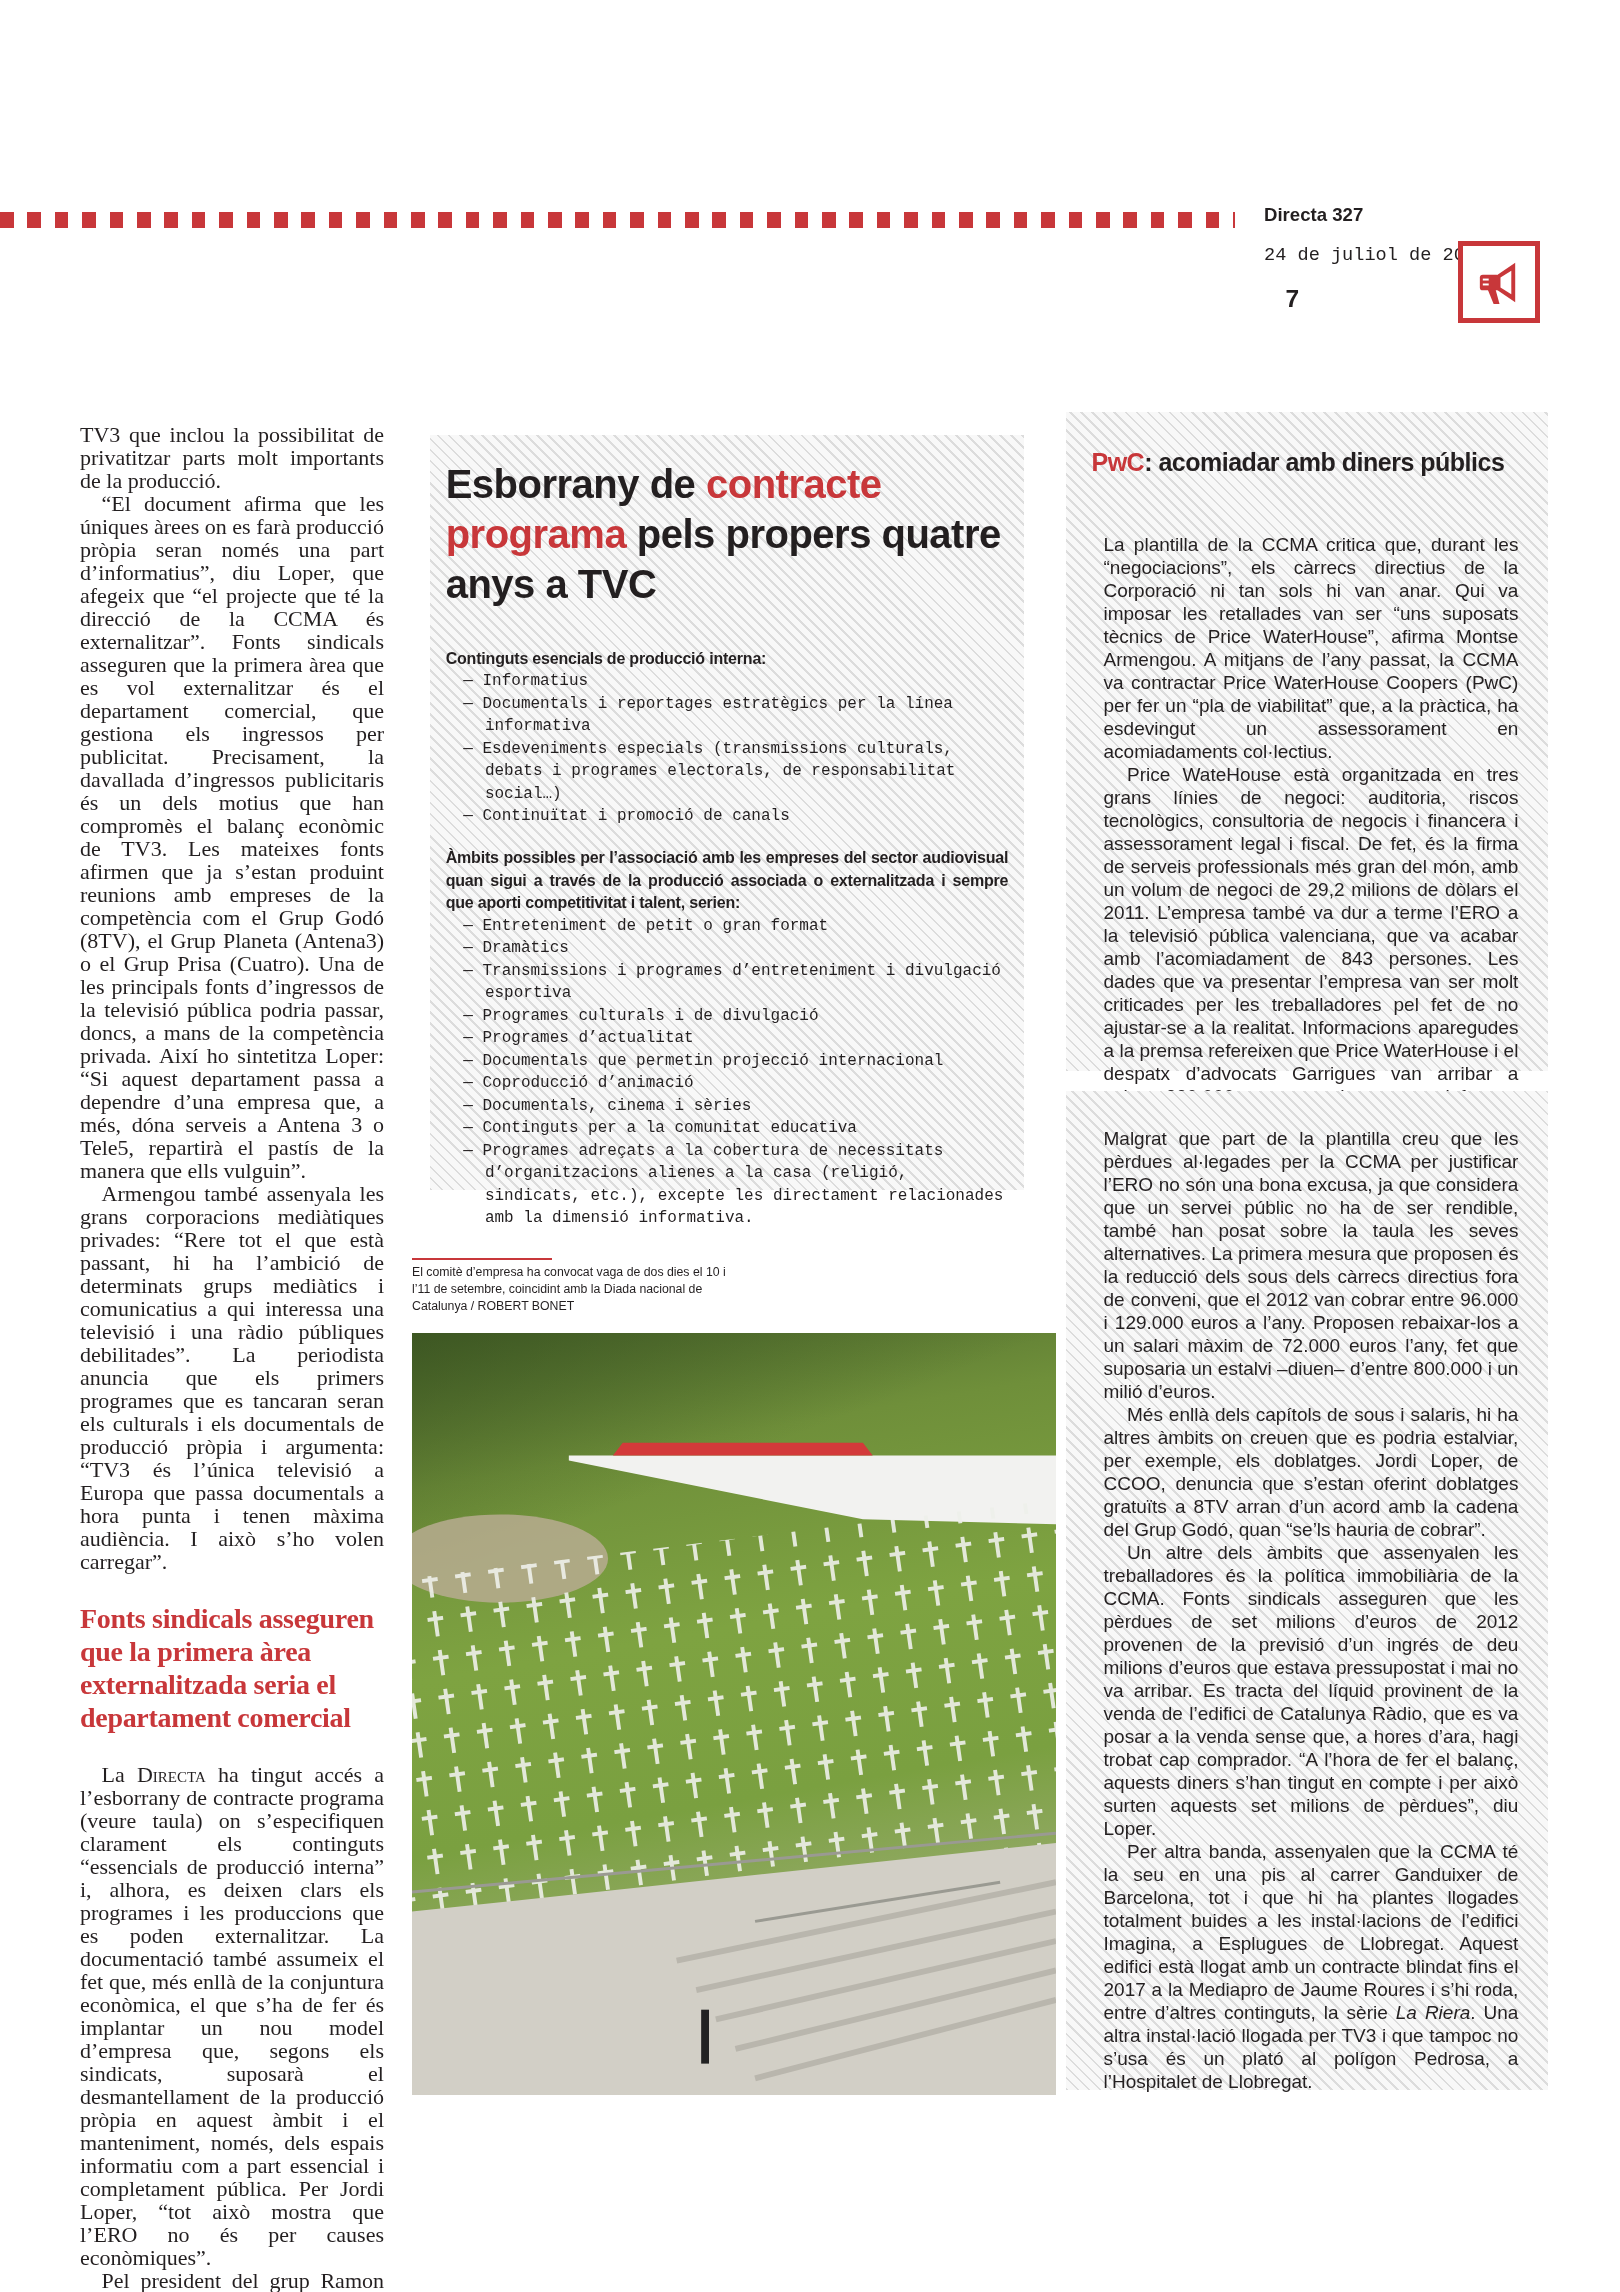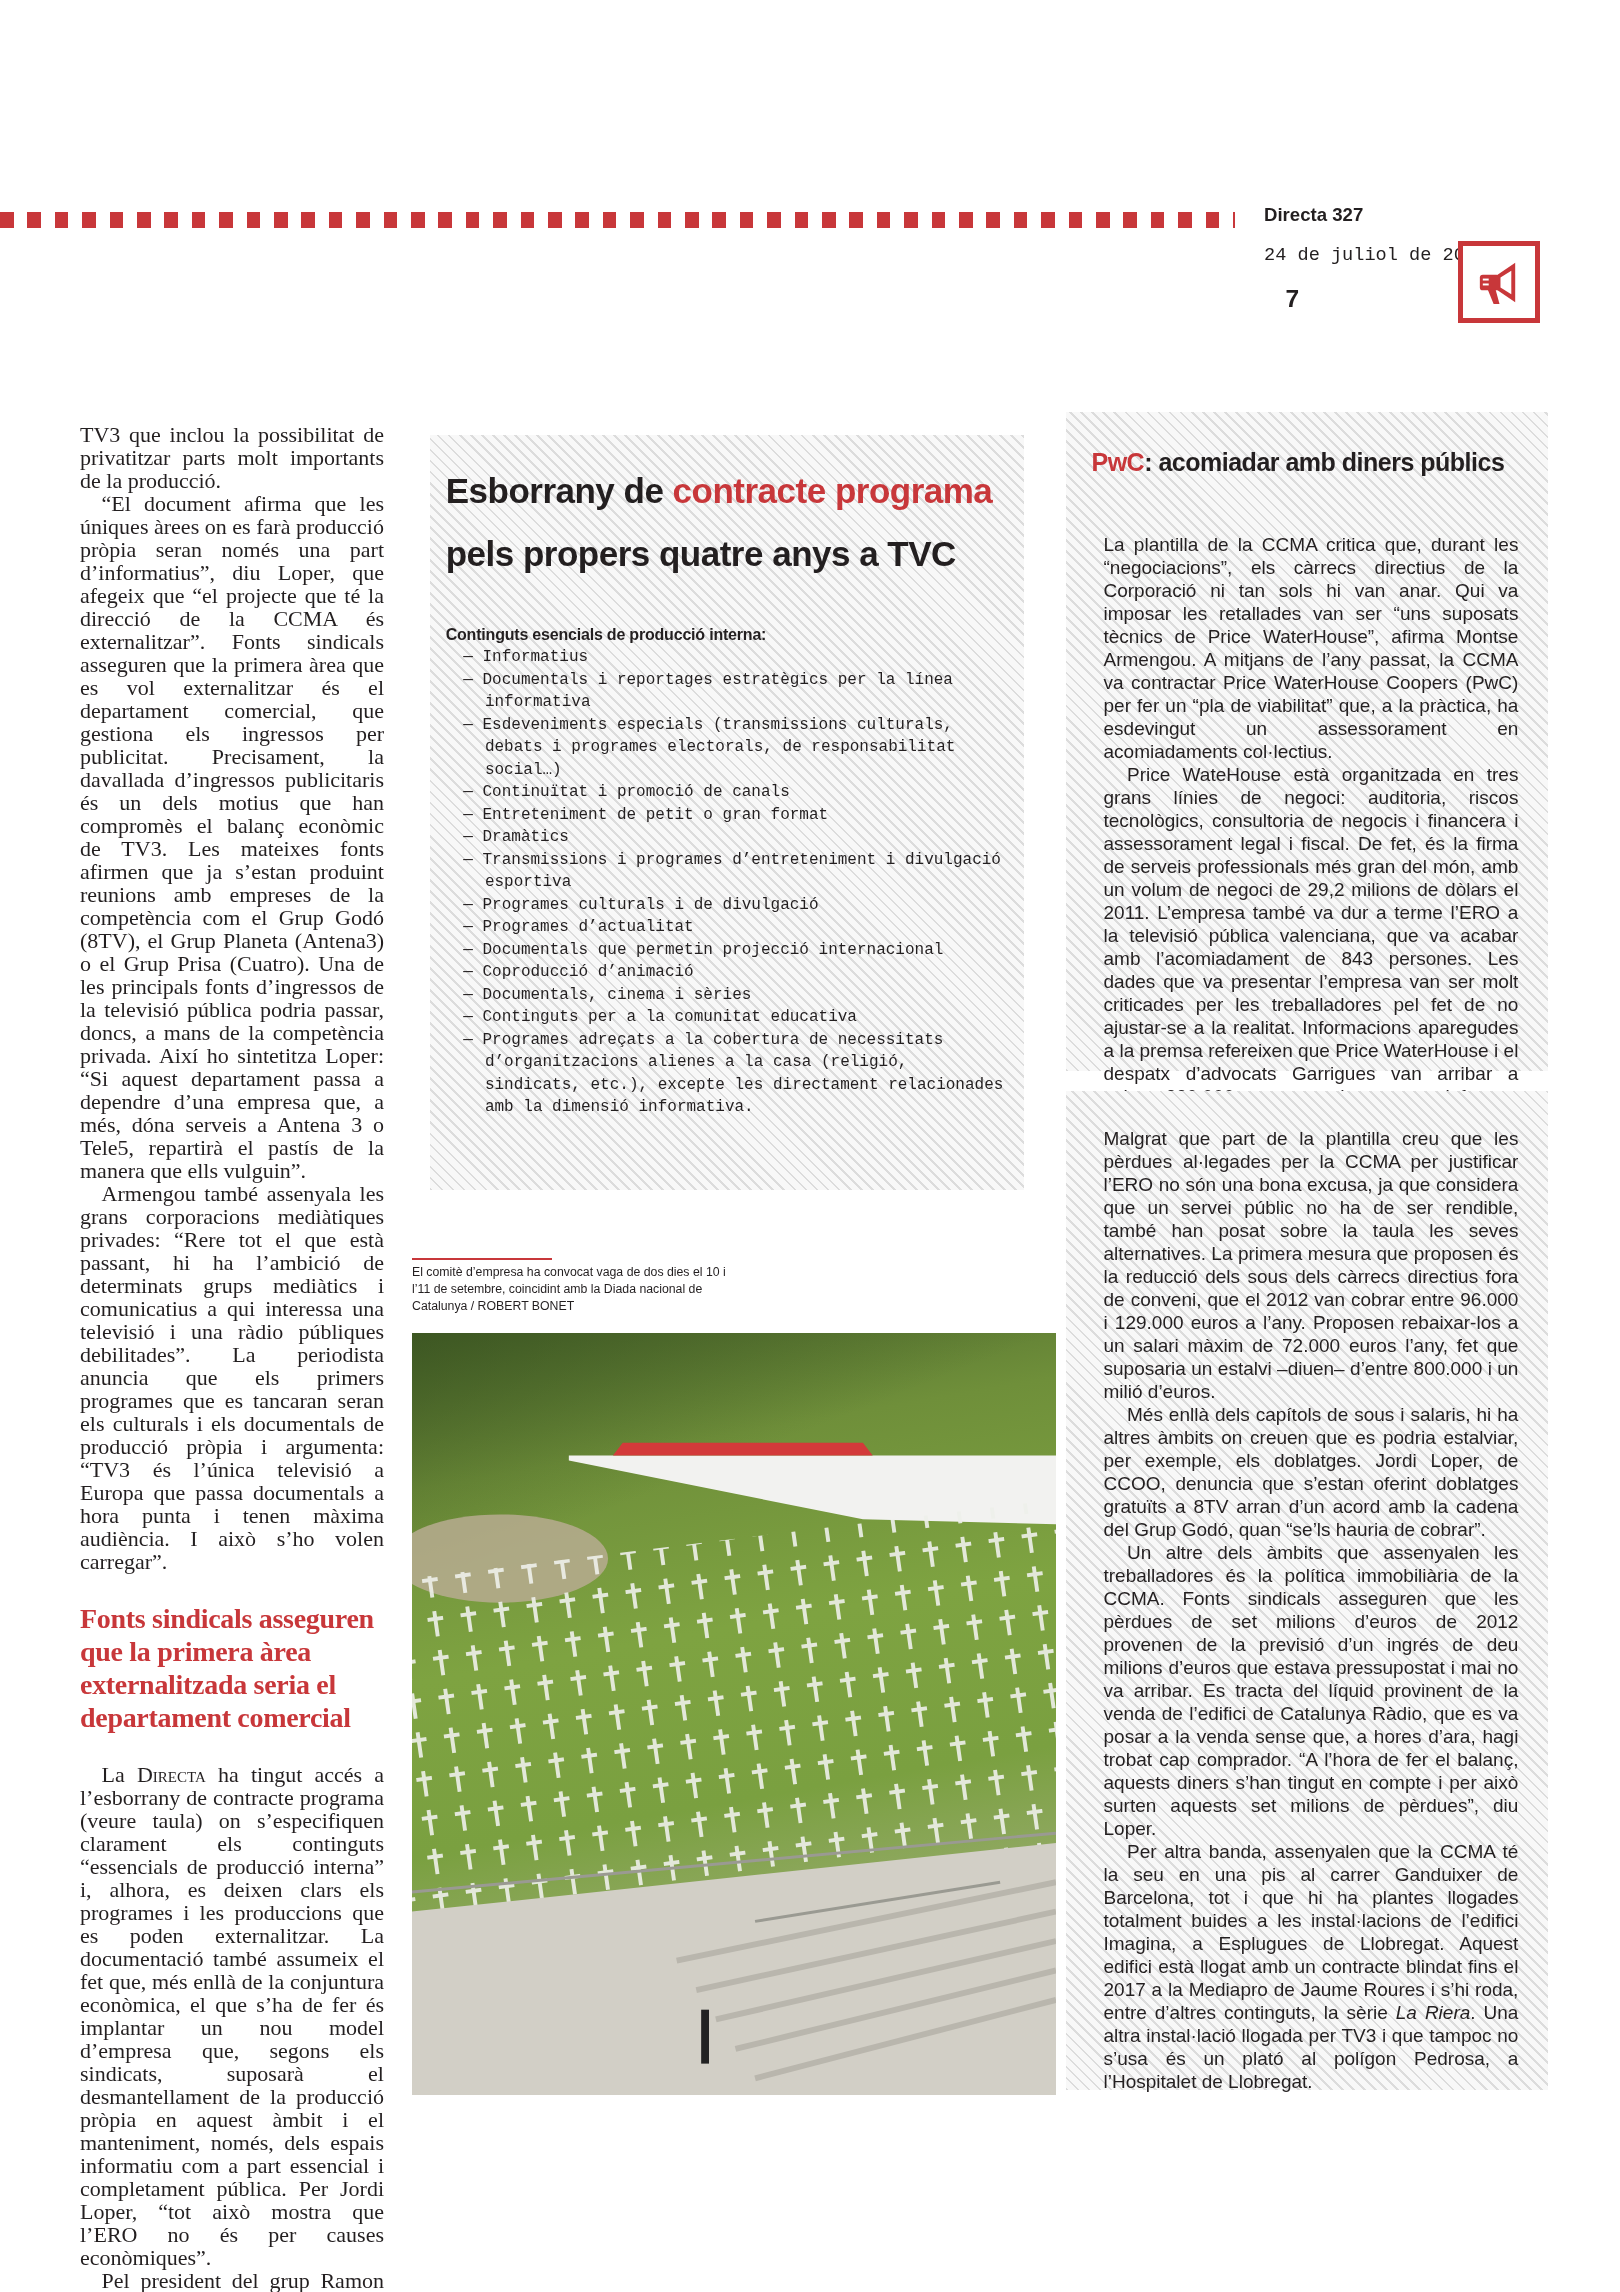--- a/index.html
+++ b/index.html
@@ -21,21 +21,21 @@
   .body-serif p { margin: 0; text-indent: 21.6px; }
   .body-serif p.noindent { text-indent: 0; }
   .subhead { font-family: "Liberation Serif", serif; color: #c8373a; font-size: 28px; line-height: 33px; font-weight: 700; margin: 29px 0 29px 0; letter-spacing: -0.3px; }
   .smallcaps { font-variant: small-caps; }
 
   
   .striped { position: absolute; background-color: #f6f6f6;
     background-image: repeating-linear-gradient(45deg, #dcdcdc 0 2px, #f8f8f8 2px 7.8px); }
   .box-mid { left: 430px; top: 435px; width: 594px; height: 755px; }
   .box-mid .inner { padding: 23.5px 15.7px 0 15.7px; }
-  .box-title { font-family: "Liberation Sans", sans-serif; font-weight: 700; font-size: 35px; line-height: 63px; color: #231f20; margin: 0 0 39px 0; letter-spacing: -0.5px; }
+  .box-title { font-family: "Liberation Sans", sans-serif; font-weight: 700; font-size: 40px; line-height: 50px; color: #231f20; margin: 0 0 39px 0; letter-spacing: -0.5px; }
   .red { color: #c8373a; }
   .box-mid .lead { font-family: "Liberation Sans", sans-serif; font-weight: 700; font-size: 16px; line-height: 22.5px; margin: 0; color: #231f20; letter-spacing: -0.2px; }
   .box-mid ul { list-style: none; margin: 0; padding: 0 0 0 17.6px; }
   .box-mid li { font-family: Liberation Mono, monospace; font-size: 16px; line-height: 22.5px; color: #231f20; padding-left: 21.6px; text-indent: -21.6px; }
   .box-mid li::before { content: "— "; }
   .box-mid .sec2 { margin-top: 19.6px; }
   .box-mid .lead.just { text-align: justify; }
 
   .box-right1 { left: 1066px; top: 412px; width: 482px; height: 659px; }
   .box-right2 { left: 1066px; top: 1091px; width: 482px; height: 999px; }
@@ -88,20 +88,21 @@
 <div class="striped box-mid">
   <div class="inner">
     <h2 class="box-title"><span>Esborrany de </span><span class="red">contracte programa</span><span> pels propers quatre anys a TVC</span></h2>
     <p class="lead">Continguts esencials de producció interna:</p>
     <ul>
       <li>Informatius</li>
       <li>Documentals i reportages estratègics per la línea informativa</li>
       <li>Esdeveniments especials (transmissions culturals, debats i programes electorals, de responsabilitat social…)</li>
       <li>Continuïtat i promoció de canals</li>
     </ul>
+    <p class="lead just sec2">Àmbits possibles per l’associació amb les empreses del sector audiovisual quan sigui a través de la producció associada o externalitzada i sempre que aporti competitivitat i talent, serien:</p>
     <ul>
       <li>Entreteniment de petit o gran format</li>
       <li>Dramàtics</li>
       <li>Transmissions i programes d’entreteniment i divulgació esportiva</li>
       <li>Programes culturals i de divulgació</li>
       <li>Programes d’actualitat</li>
       <li>Documentals que permetin projecció internacional</li>
       <li>Coproducció d’animació</li>
       <li>Documentals, cinema i sèries</li>
       <li>Continguts per a la comunitat educativa</li>

